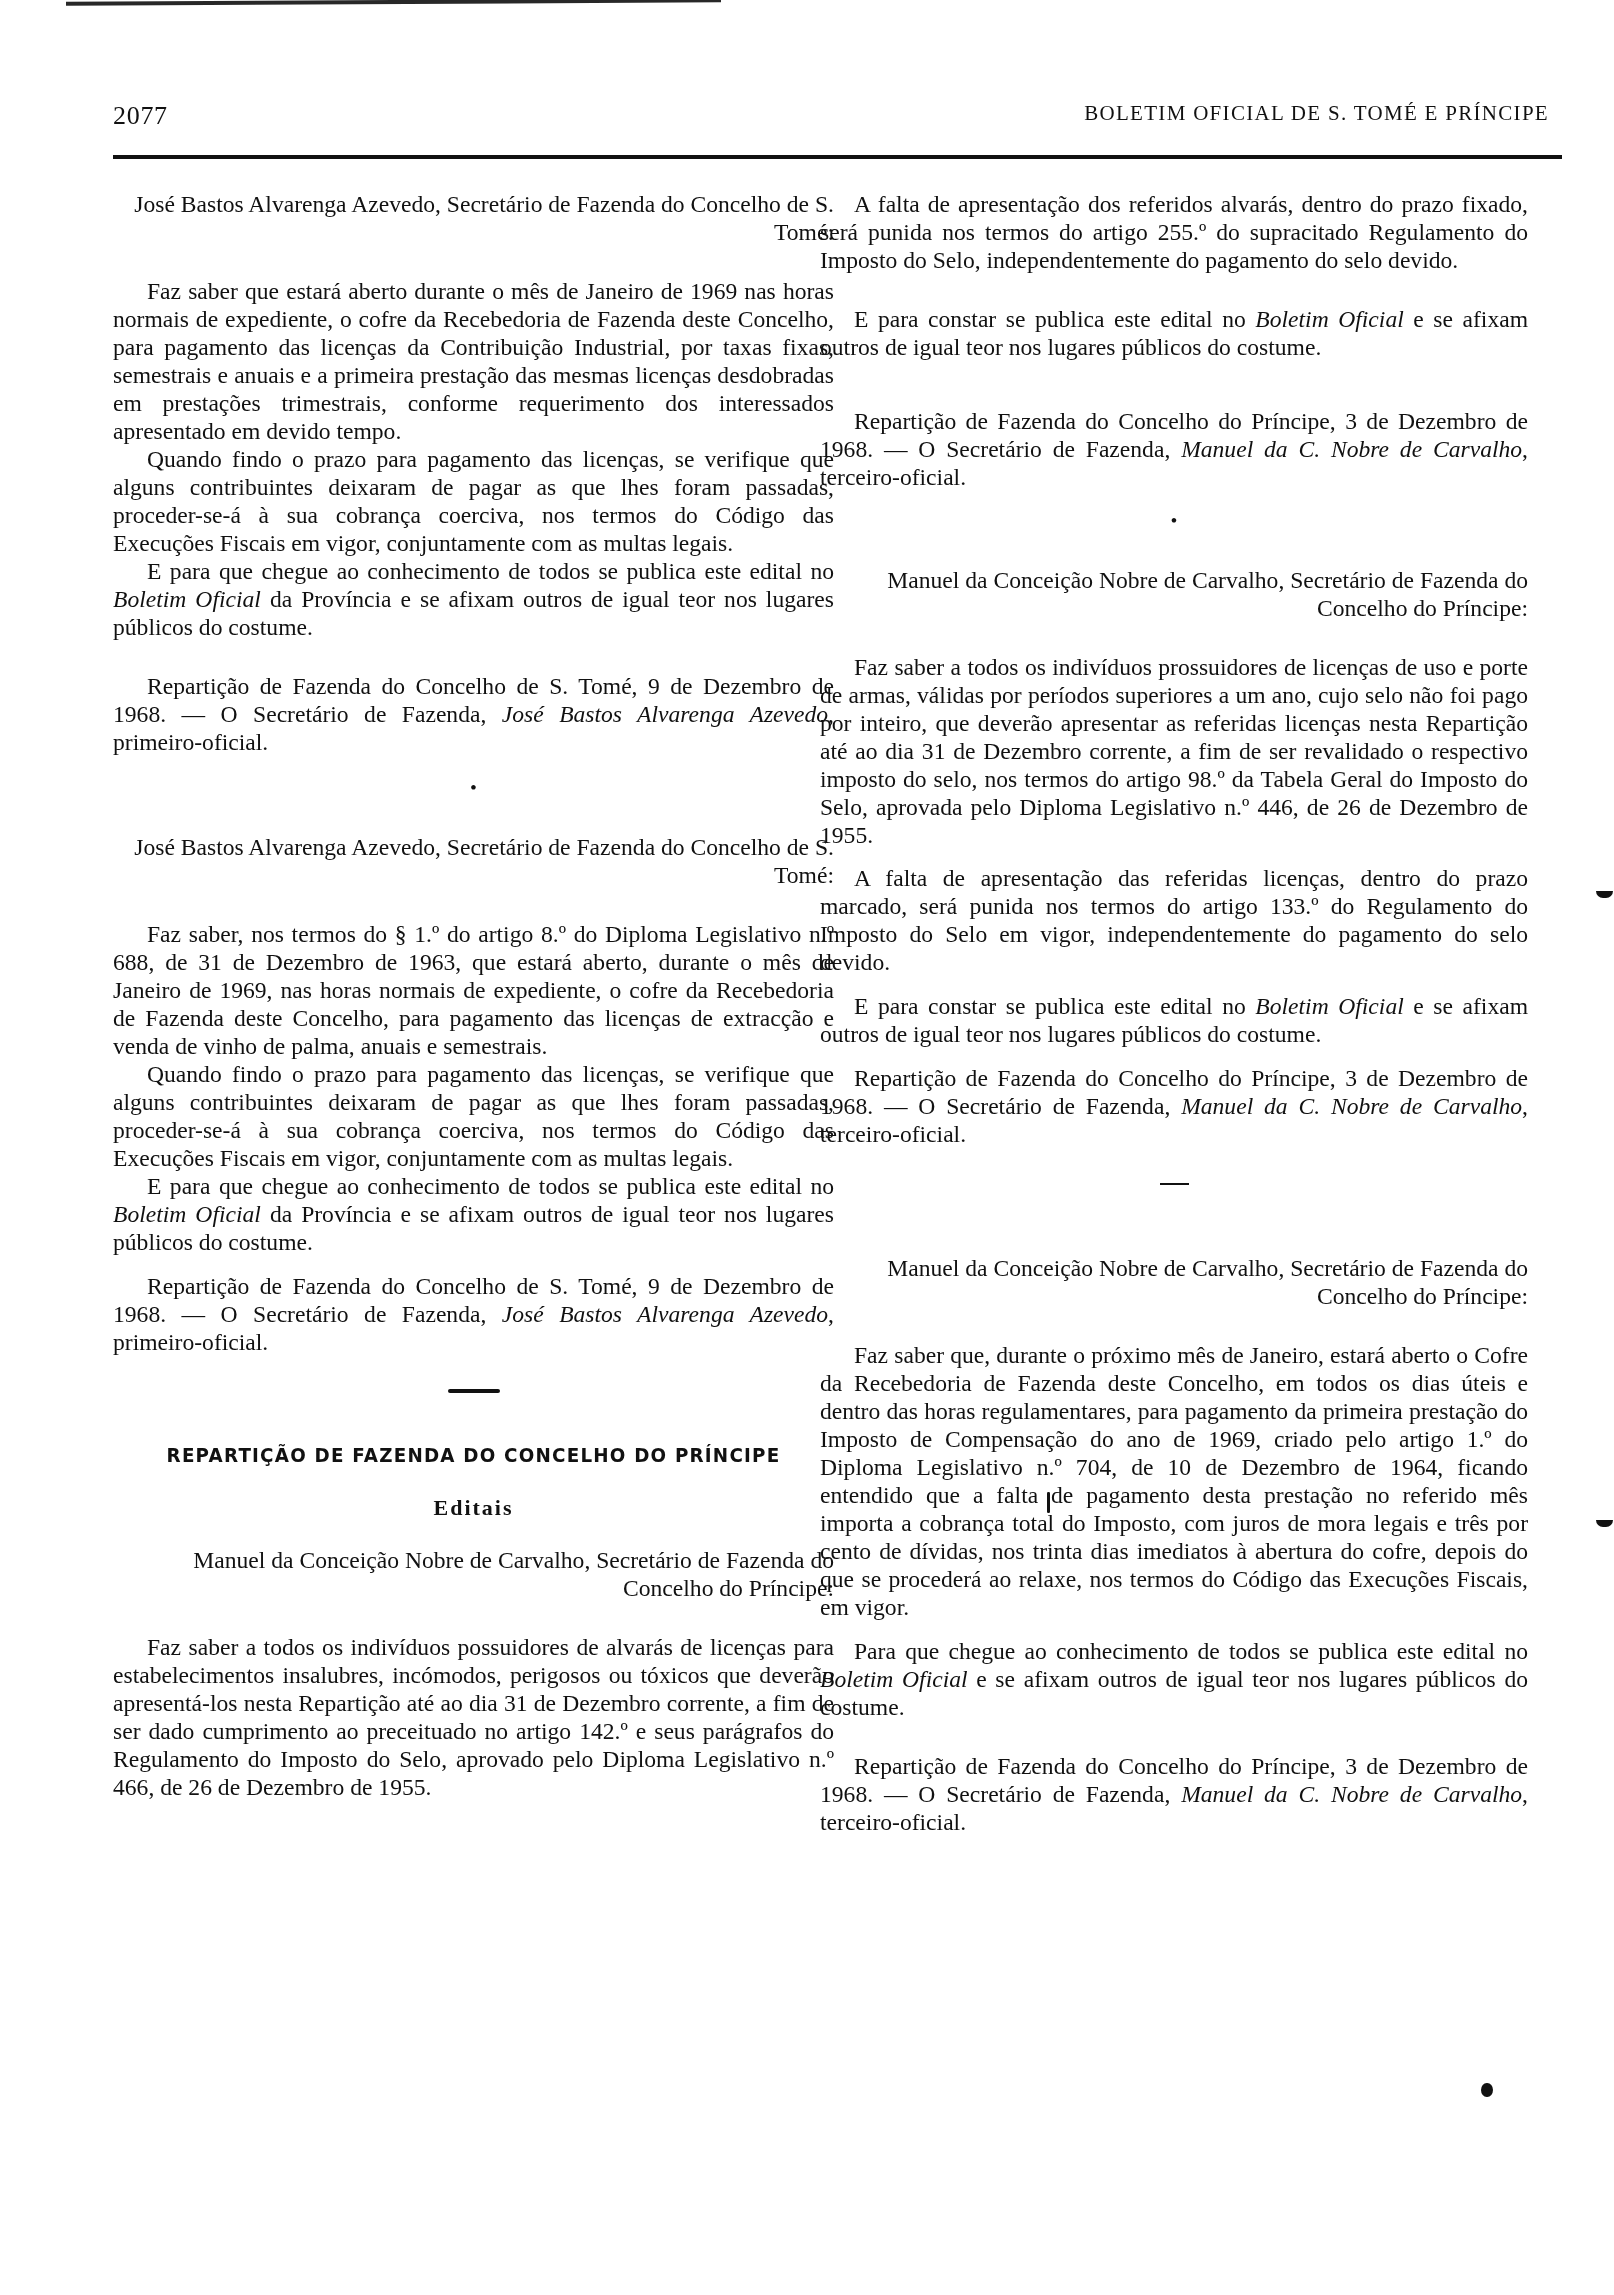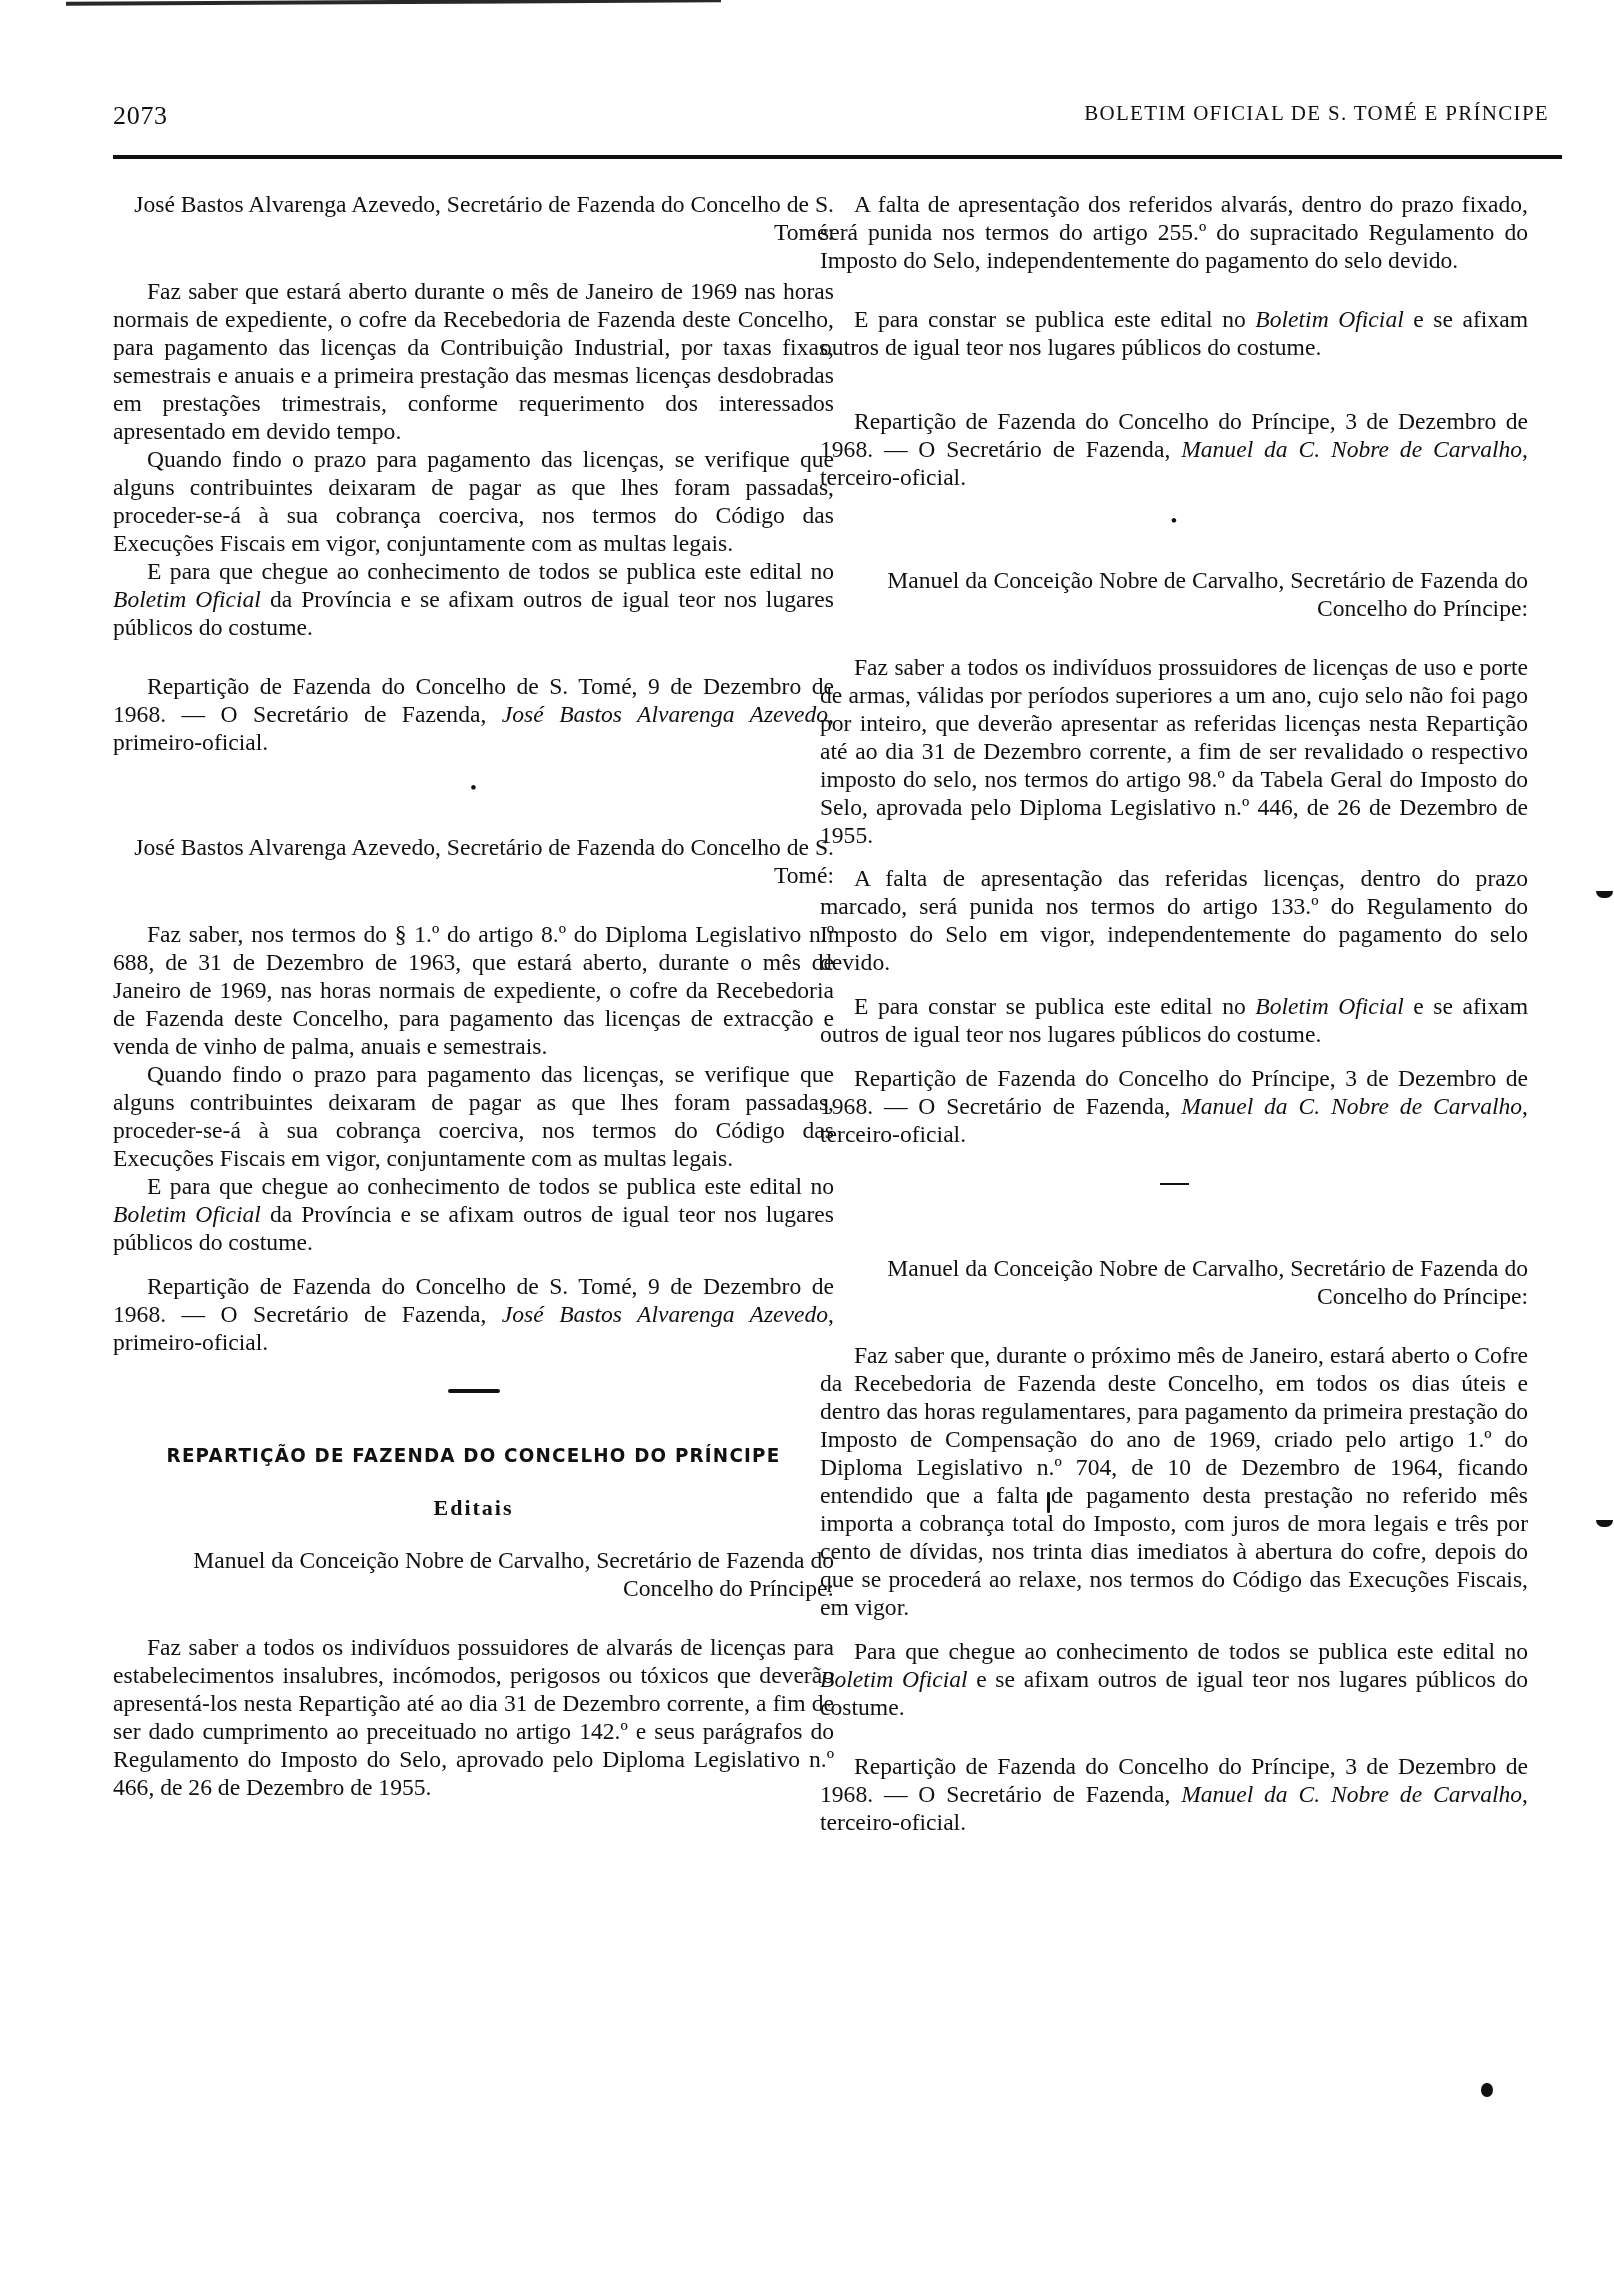--- a/index.html
+++ b/index.html
@@ -48,21 +48,21 @@
     margin: 8px; text-align: center; font-weight: bold; font-size: 22px; letter-spacing: 2px;
   }
   .mark { position: absolute; background: #111; border-radius: 50%; }
 </style>
 </head>
 <body>
 
 <div class="scan-edge"></div>
 
 <div class="header">
-  <span class="page-number">2073</span>
+  <span class="page-number">2077</span>
   <span class="running-title">BOLETIM OFICIAL DE S. TOMÉ E PRÍNCIPE</span>
 </div>
 <div class="header-rule"></div>
 
 <div class="column col-left">
 
   <section>
     <p class="heading-name">José Bastos Alvarenga Azevedo, Secretário de Fazenda do Concelho de S. Tomé:</p>
     <div class="gap-m"></div>
     <p class="p">Faz saber que estará aberto durante o mês de Janeiro de 1969 nas horas normais de expediente, o cofre da Recebedoria de Fazenda deste Concelho, para pagamento das licenças da Contribuição Industrial, por taxas fixas, semestrais e anuais e a primeira prestação das mesmas licenças desdobradas em prestações trimestrais, conforme requerimento dos interessados apresentado em devido tempo.</p>

